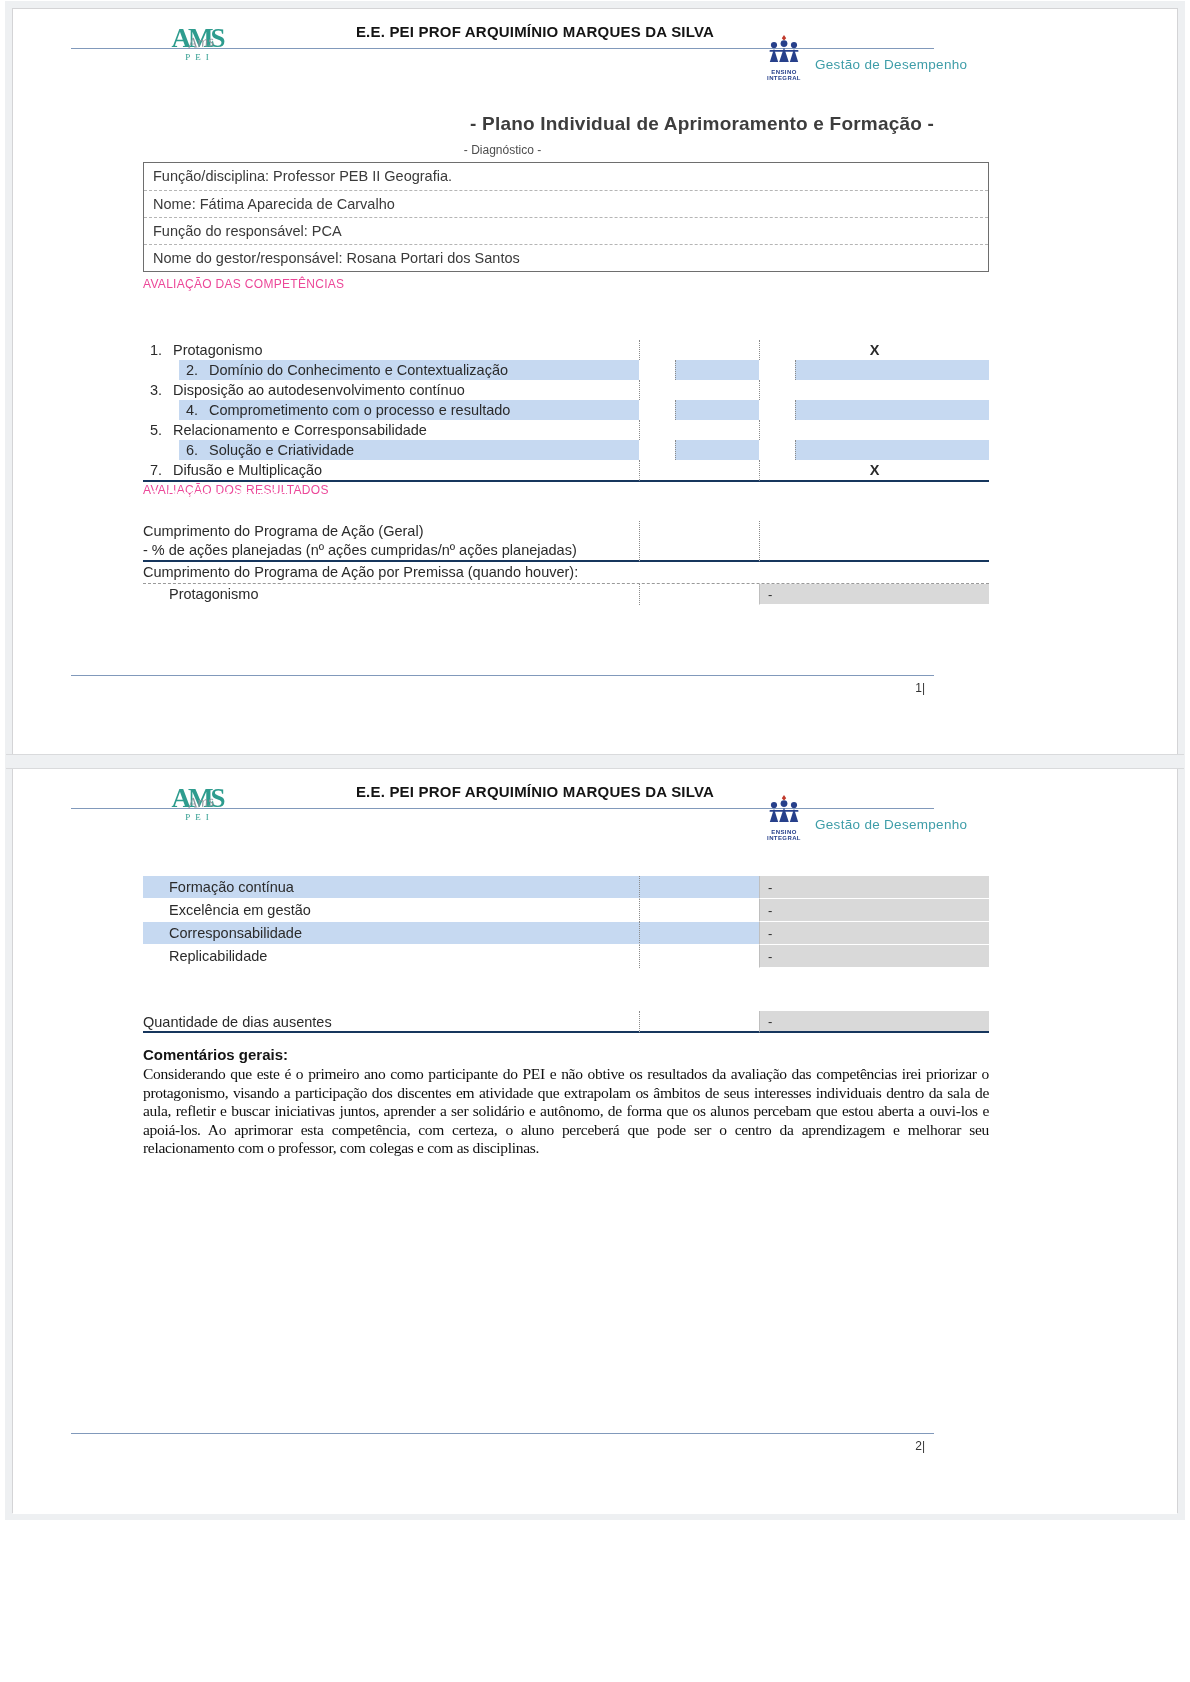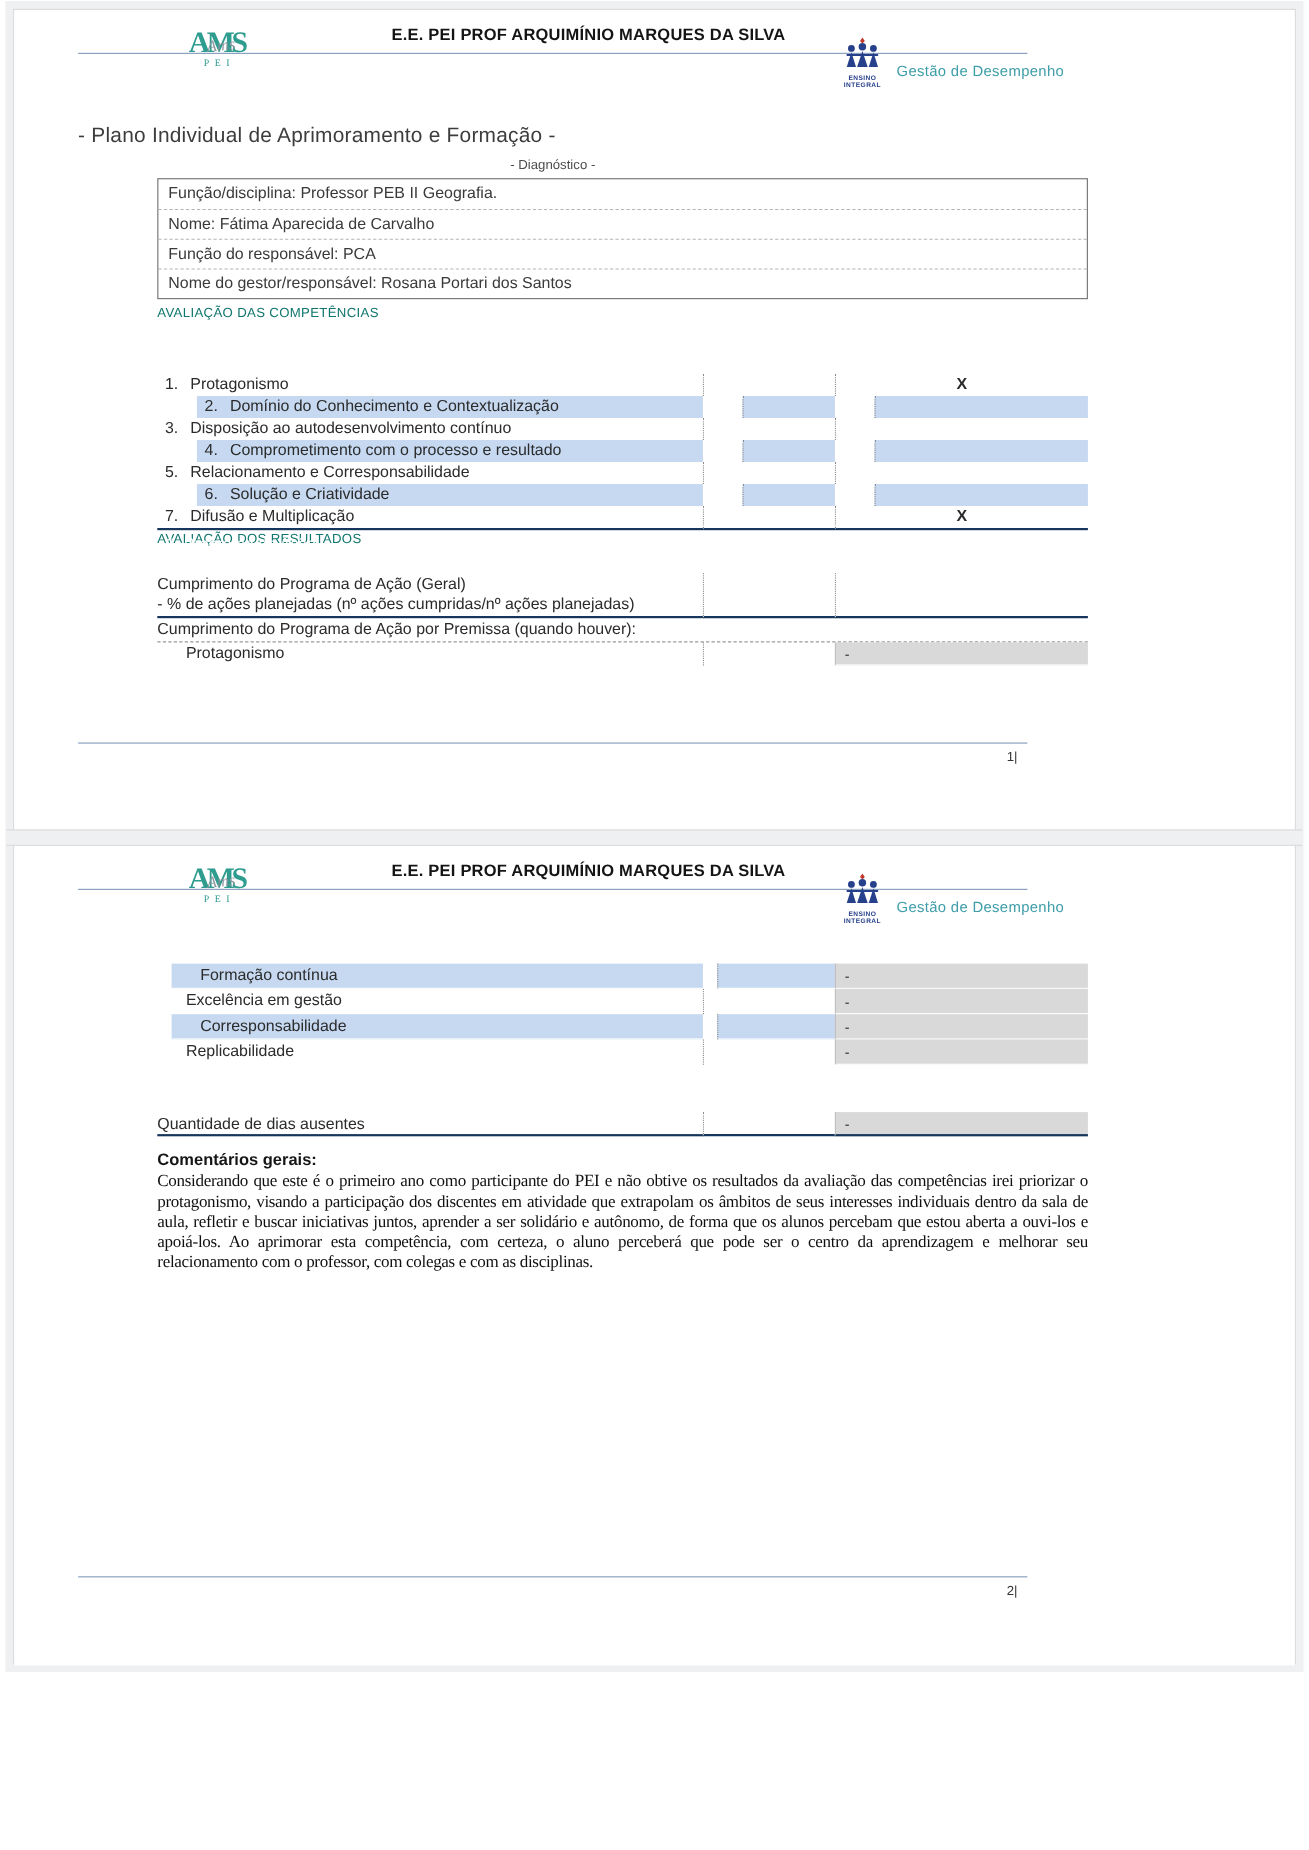--- a/index.html
+++ b/index.html
@@ -31,29 +31,29 @@
   .logo-right{position:absolute; left:748px; top:12px; display:flex; align-items:flex-end; gap:8px; z-index:1;}
   .li-figs{width:46px; text-align:center;}
   .li-caption{font-size:6px; font-weight:bold; color:var(--badge_blue); line-height:6px; letter-spacing:.4px;}
   .gestao{font-size:13.5px; color:var(--gestao_teal); padding-bottom:9px; letter-spacing:.3px;margin-top:36px;}
 
   
   .pg-line{position:absolute; left:58px; right:243px; border-top:1.5px solid var(--rule_blue);}
   .pg-num{position:absolute; right:252px; font-size:12px; color:#333;}
 
   
-  .doc-title{position:absolute; left:58px; right:243px; top:104px; text-align:left;
-             font-size:19px; font-weight:normal; color:#3d3d3d; letter-spacing:.2px;}
+  .doc-title{position:absolute; left:58px; right:243px; top:104px; text-align:right;
+             font-size:19px; font-weight:bold; color:#3d3d3d; letter-spacing:.2px;}
   .doc-subtitle{position:absolute; left:58px; right:243px; top:134px; text-align:center;
                 font-size:12px; color:#4d4d4d;}
   .form-box{position:absolute; left:130px; top:153px; width:846px; border:1px solid #6e6e6e; background:#fff;}
   .form-row{height:27px; line-height:26px; padding-left:9px; font-size:14.5px; color:#3a3a3a;}
   .form-row + .form-row{border-top:1px dashed #b5b5b5;}
 
-  .sec-label{position:absolute; left:130px; font-size:12px; color:#0f766e; letter-spacing:.3px;text-align:center;}
+  .sec-label{position:absolute; left:130px; font-size:12px; color:#ec4899; letter-spacing:.3px;text-align:center;}
 
   .grid-table{position:absolute; left:130px; width:846px; display:grid; grid-template-columns:496px 120px 230px;}
   .cell{overflow:hidden;}
   .nhead{background:var(--navy); color:#fff;}
   .nhead .cell{padding:5px 8px; font-size:13px; line-height:16px;}
   .nhead .cell + .cell{border-left:1px dotted rgba(255,255,255,.45);}
   .just{text-align:justify;}
   .body-row .cell{font-size:14.5px; line-height:20px; height:20px; color:#2b2b2b;}
   .body-row .cell + .cell{border-left:1px dotted #8a8a8a;}
   .alt .cell{background:var(--row_blue);margin-left:36px;}
@@ -64,21 +64,21 @@
   .rrowA .cell{font-size:14.5px; line-height:19px; height:41px; padding-top:1px; color:#2b2b2b;}
   .rrowA .cell + .cell{border-left:1px dotted #8a8a8a;}
   .rrowA{border-bottom:2px solid var(--navy);}
   .rrowB{grid-column:1 / -1; font-size:14.5px; line-height:21px; height:22px; color:#2b2b2b;
          border-bottom:1px dashed #9a9a9a;}
   .prem-row .cell{font-size:14.5px; line-height:21px; height:21px; color:#2b2b2b;}
   .prem-row .c1{padding-left:26px;}
   .prem-row .c2{border-left:1px dotted #8a8a8a;}
   .prem-row .c3{background:var(--cell_gray); padding-left:8px; font-size:13px;
                 border-left:1px solid #bfbfbf; border-bottom:1px solid #fff;}
-  .prem-row .cblue{background:var(--row_blue); border-bottom:1px solid #fff;margin-left:13px;}
+  .prem-row .cblue{background:var(--row_blue); border-bottom:1px solid #fff;}
   .nhead .t1{font-size:14.5px;}
 
   
   .comments-head{position:absolute; left:130px; top:277px; font-size:15px; font-weight:bold; color:#151515;}
   .comments-body{position:absolute; left:130px; top:296px; width:846px; text-align:justify;
                  font-family:"Liberation Serif", serif; font-size:15.5px; line-height:18.6px;
                  letter-spacing:-0.3px; color:#101010;}
 </style>
 </head>
 <body>

